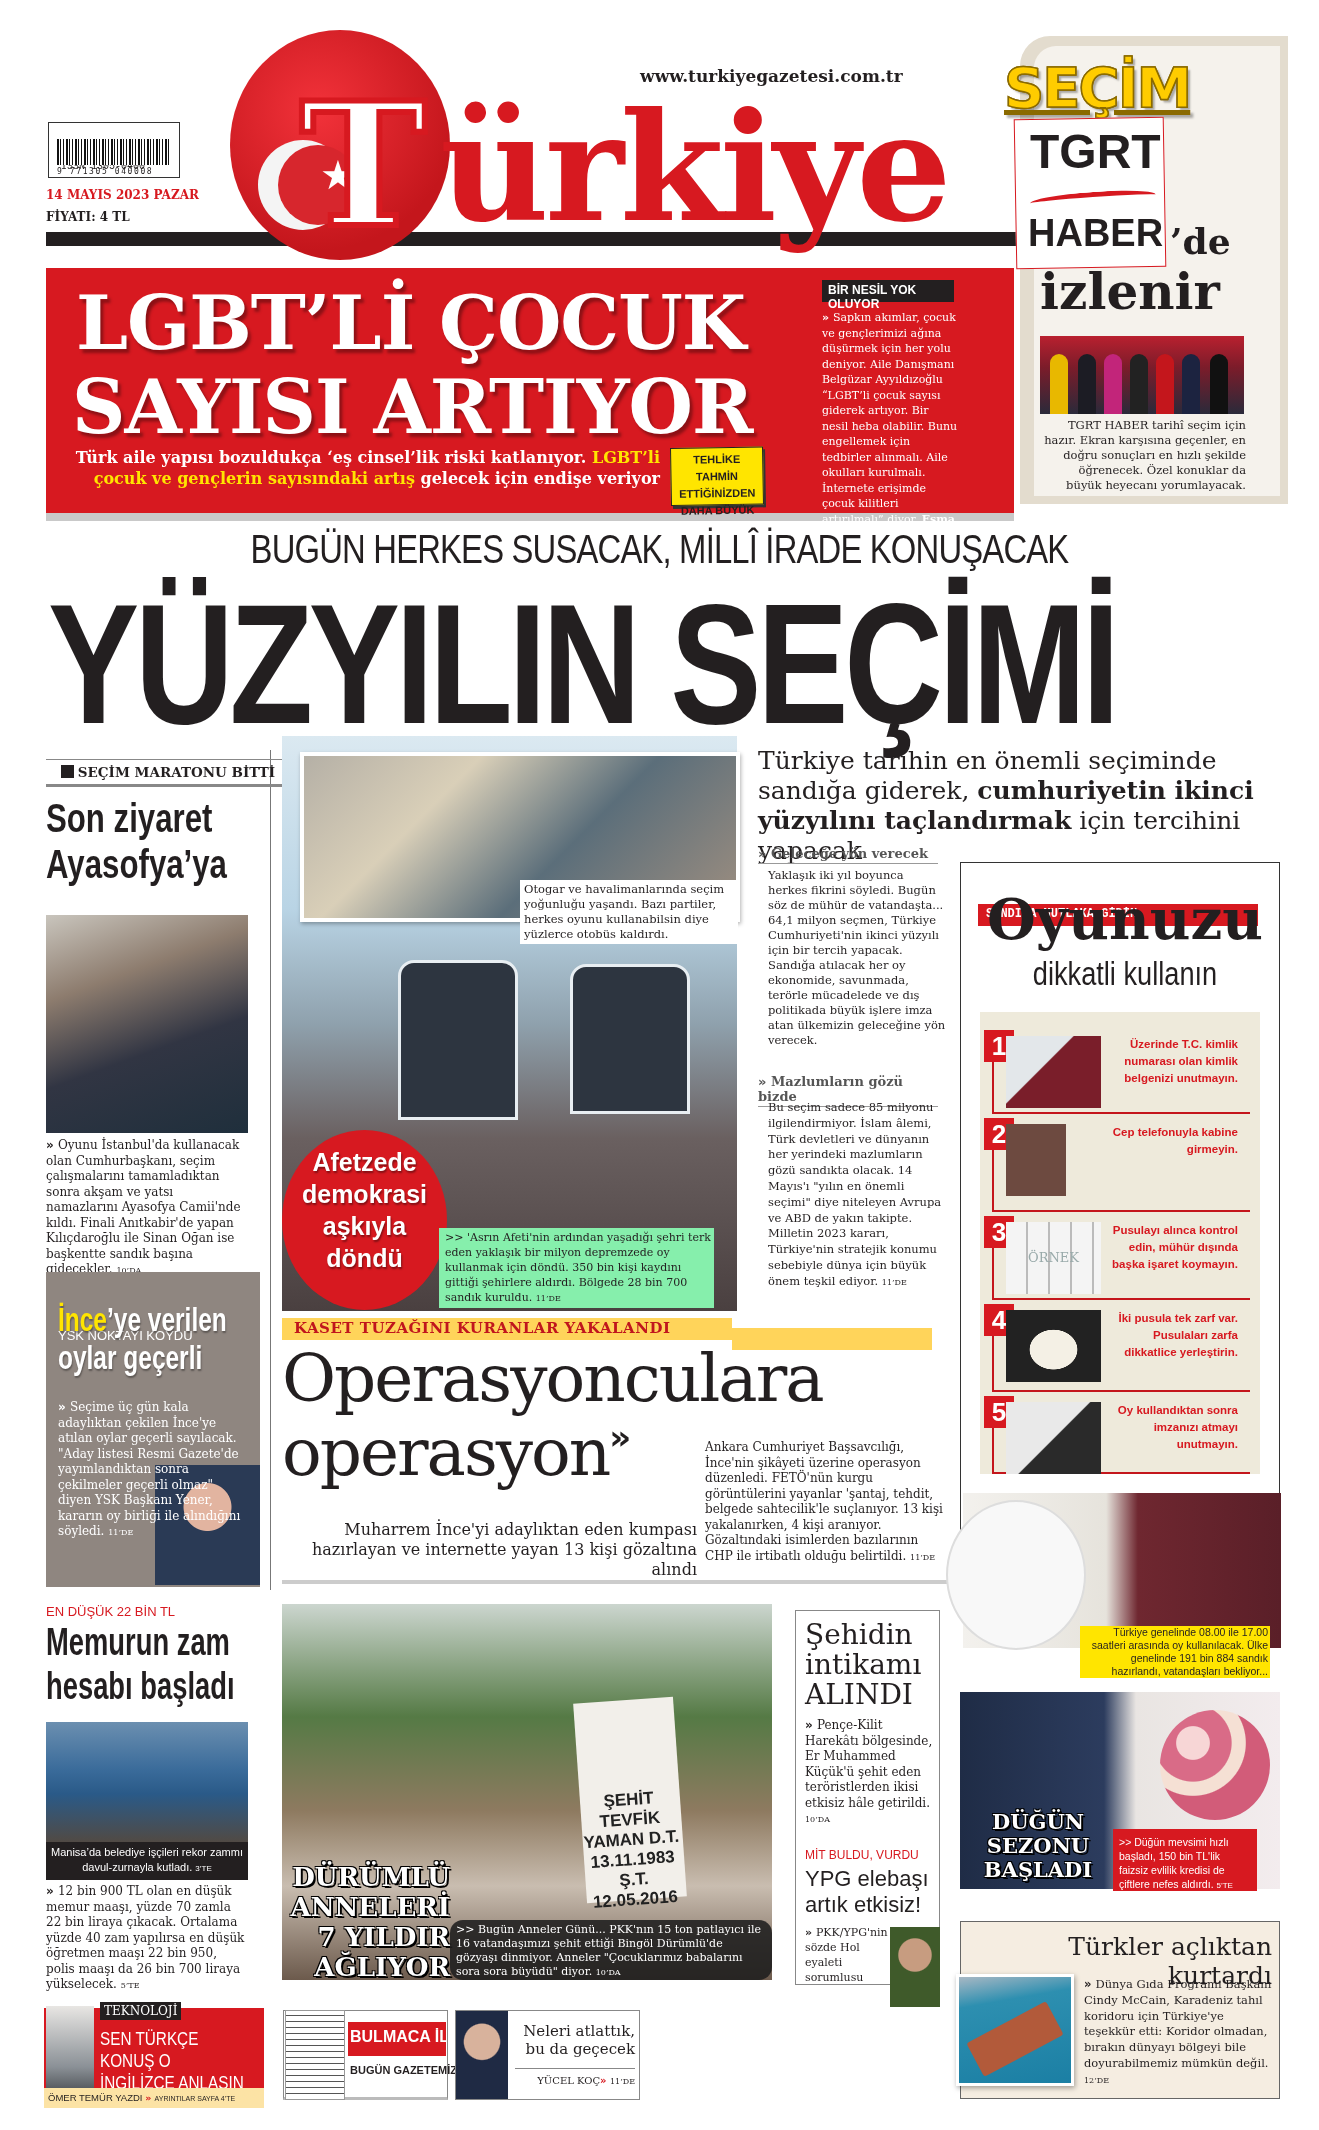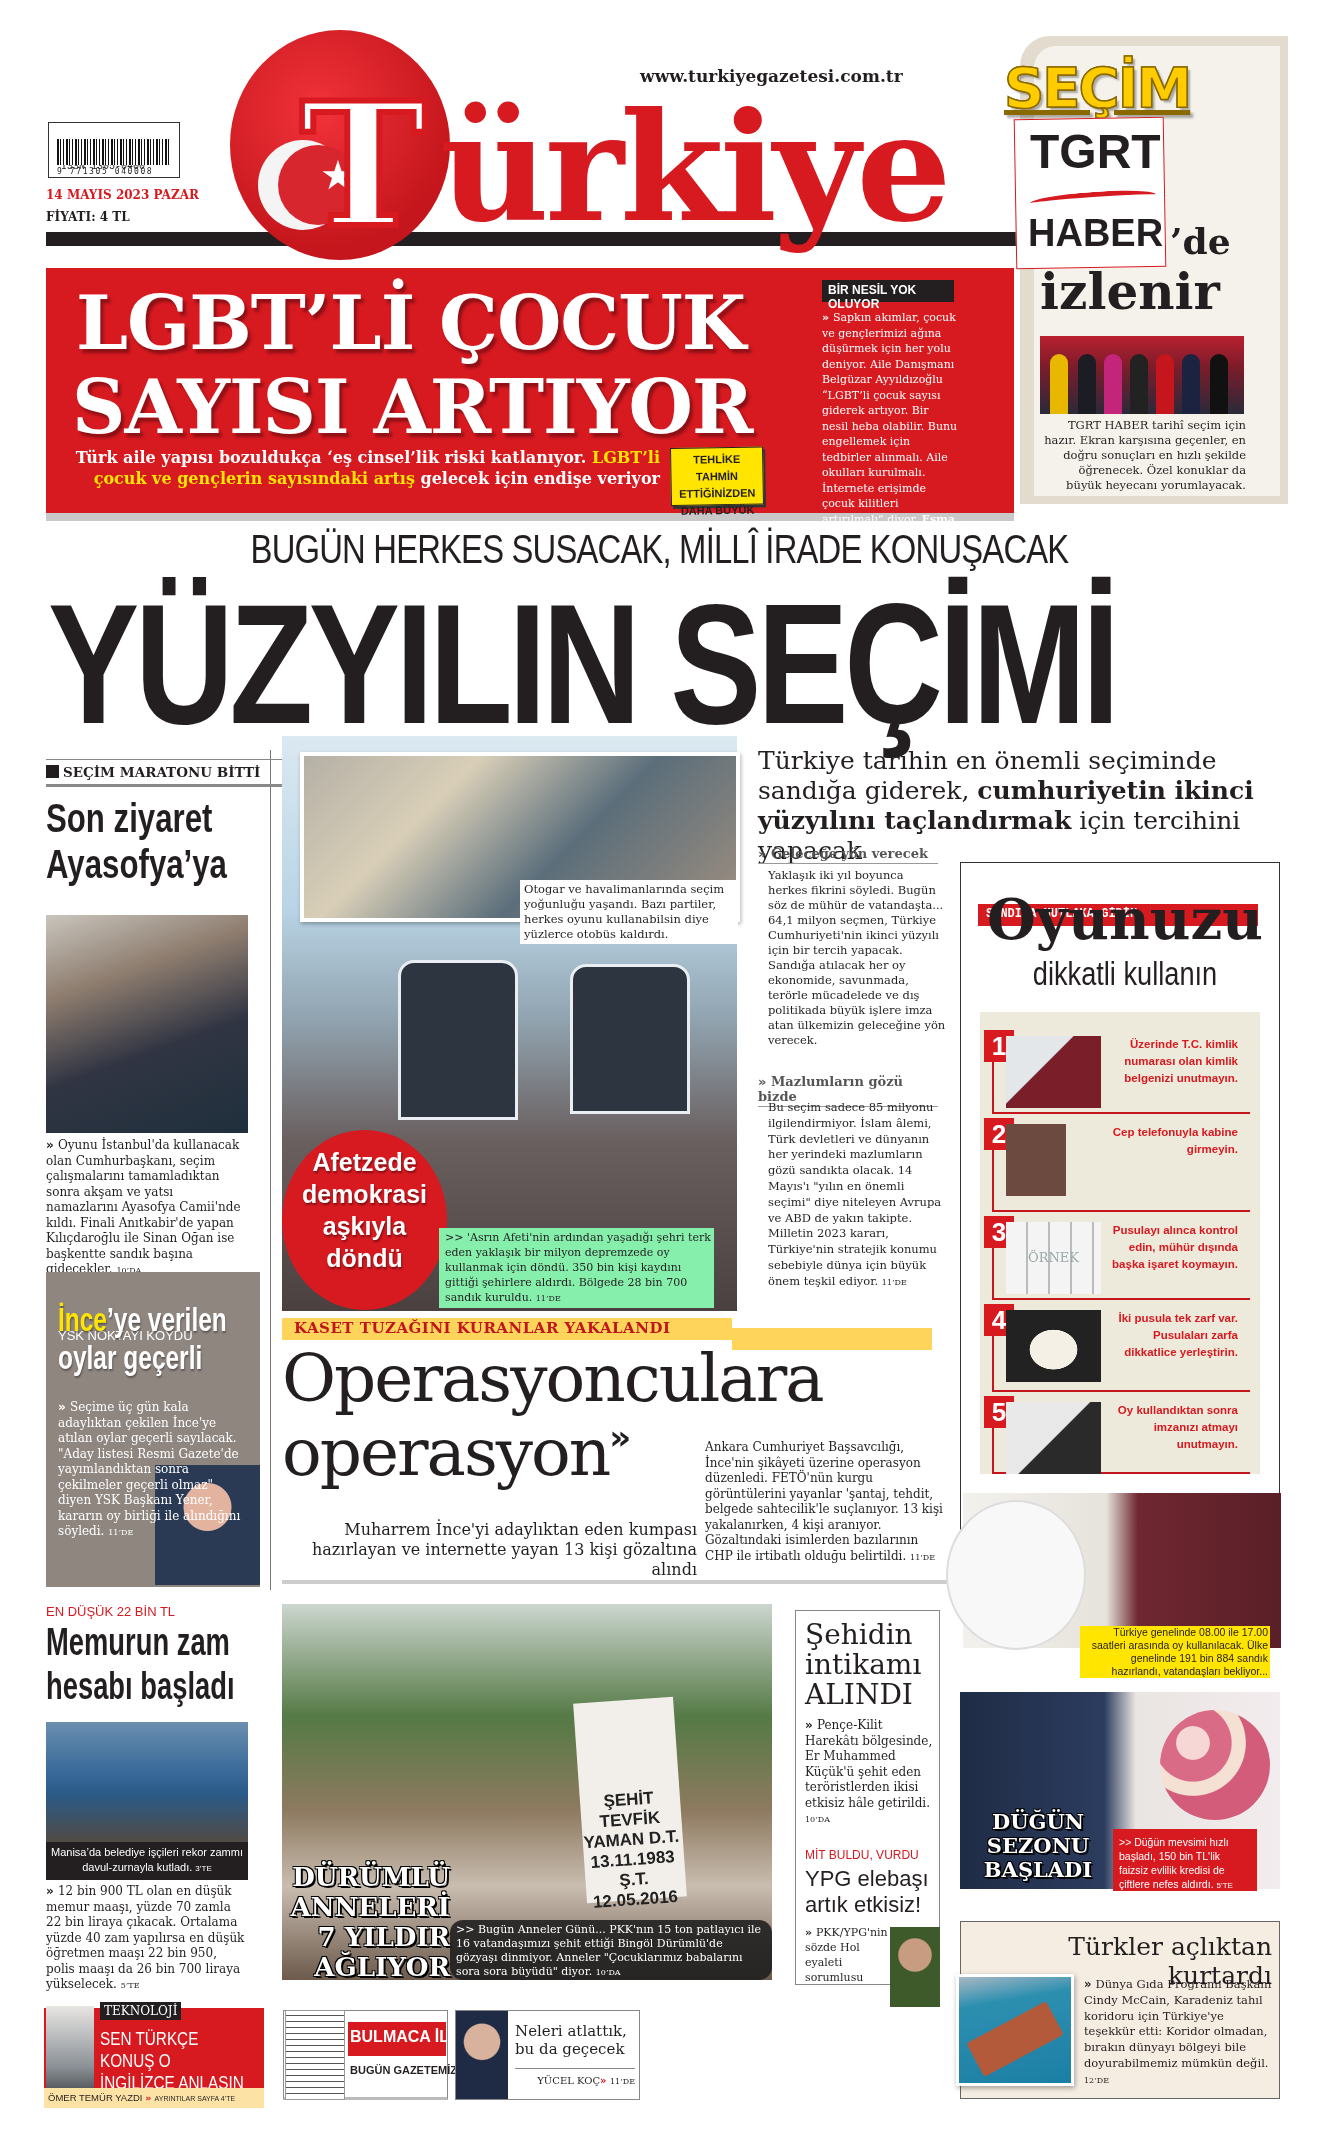--- a/index.html
+++ b/index.html
@@ -53,21 +53,21 @@
   #izlenir { left: 1040px; top: 262px; font-size: 50px; font-weight:900; font-family:"DejaVu Serif",serif; }
   #tgrt-photo { left: 1040px; top: 336px; width: 204px; height: 78px; background: linear-gradient(180deg,#b9202f 0%,#7c1c2a 40%,#2a2a3a 100%); }
   #tgrt-photo .p { position:absolute; bottom:0; width:18px; height:60px; border-radius: 9px 9px 0 0; }
   #tgrt-caption { left: 1040px; top: 418px; width: 206px; font-size: 11.5px; line-height: 15px; text-align: right; }
 
   
   #kicker { left: 0; top: 527px; width: 1319px; text-align:center; font-size: 40px; font-family:"Liberation Sans",sans-serif; font-weight: normal; letter-spacing: -1px; transform: scaleX(0.82); }
   #headline { left: 48px; top: 578px; font-size: 190px; font-weight: 900; font-family:"Liberation Sans",sans-serif; letter-spacing: -6px; line-height: 1; transform: scaleX(0.72) scaleY(0.9); transform-origin: left top; white-space: nowrap; }
 
   
-  #sec-marathon { left: 46px; top: 759px; width: 244px; border-top: 1px solid #888; border-bottom: 3px solid #888; padding: 4px 0; font-size: 13.5px; font-weight: bold; }
+  #sec-marathon { left: 46px; top: 759px; width: 244px; border-top: 1px solid #888; border-bottom: 3px solid #888; padding: 4px 0; font-size: 13.5px; font-weight: bold; text-align: center; }
   #sec-marathon .sq { display:inline-block; width: 13px; height: 13px; background:#231f20; margin-right:4px; vertical-align:-1px; }
   #son-ziyaret { left: 46px; top: 795px; font-size: 40px; font-weight:bold; font-family:"Liberation Sans",sans-serif; line-height: 46px; transform: scaleX(0.78); transform-origin: left top; width: 300px; }
   #ayasofya-photo { left: 46px; top: 915px; width: 202px; height: 218px; background: linear-gradient(160deg,#c9c5bd 0%,#8d7c6e 30%,#313543 60%,#1f2f3c 100%); }
   #ayasofya-text { left: 46px; top: 1138px; width: 200px; font-size: 12px; line-height: 15.5px; }
   .vline { position:absolute; width:1px; background:#777; }
 
   #ince-box { left: 46px; top: 1272px; width: 214px; height: 315px; background:#8f8680; }
   #ince-kicker { left: 58px; top: 1280px; font-size: 13px; color:#fff; font-family:"Liberation Sans",sans-serif;margin-top:48px; }
   #ince-title { left: 58px; top: 1300px; font-size: 34px; font-weight: bold; color:#fff; font-family:"Liberation Sans",sans-serif; line-height: 38px; transform: scaleX(0.72); transform-origin: left top; width: 300px; text-shadow: 1px 2px 2px rgba(0,0,0,.35);}
   #ince-title .y { color:#ffe500; }
@@ -151,21 +151,21 @@
   #tek-robot { left: 46px; top: 2006px; width: 48px; height: 102px; background: linear-gradient(180deg,#e8e6e3 0%,#8a9096 60%,#2a2c30 100%); }
   #tek-label { left: 100px; top: 2002px; background:#231f20; color:#fff; font-size: 12px; padding: 2px 4px; }
   #tek-title { left: 100px; top: 2028px; width: 170px; color:#fff; font-size: 18px; line-height: 22px; font-family:"Liberation Sans",sans-serif; transform: scaleX(0.85); transform-origin:left top; }
   #tek-foot { left: 44px; top: 2088px; width: 220px; height: 20px; background:#fce3a5; font-size: 9.5px; padding: 4px 4px; font-family:"Liberation Sans",sans-serif; }
   #bulmaca-cover { left: 219px; top: 2010px; width: 60px; height: 90px; background: repeating-linear-gradient(0deg,#fff 0 5px,#555 5px 6px), #fff; border: 1px solid #999; }
   #bulmaca-frame { left: 219px; top: 2010px; width: 162px; height: 90px; border: 1px solid #888; border-bottom: 3px solid #bbb; }
   #bulmaca-red { left: 283px; top: 2022px; width: 98px; height: 34px; background:#d71920; color:#fff; font-size: 16px; font-weight:bold; padding: 6px 2px; font-family:"Liberation Sans",sans-serif; transform-origin: left top; white-space: nowrap; overflow:hidden;}
   #bulmaca-sub { left: 285px; top: 2064px; font-size: 13px; font-weight:bold; font-family:"Liberation Sans",sans-serif; }
   #yucel-frame { left: 387px; top: 2010px; width: 162px; height: 90px; border: 1px solid #888; }
   #yucel-photo { left: 388px; top: 2011px; width: 52px; height: 88px; background: radial-gradient(circle at 50% 35%, #d8b29c 0 28%, #1f2a44 30% 100%); }
-  #yucel-title { left: 447px; top: 2022px; width: 98px; text-align:left; font-size: 15px; line-height: 18px; }
+  #yucel-title { left: 447px; top: 2022px; width: 98px; text-align:right; font-size: 15px; line-height: 18px; }
   #yucel-rule { left: 445px; top: 2068px; width: 100px; height:1px; background:#888; }
   #yucel-foot { left: 445px; top: 2075px; width: 100px; text-align:right; font-size: 10px; }
 </style>
 </head>
 <body>
 
 <div id="issn" class="abs">
   <span class="t sans">ISSN 1305-0400</span>
   <div class="bars"></div>
   <span class="n">9 771305 040008</span>

